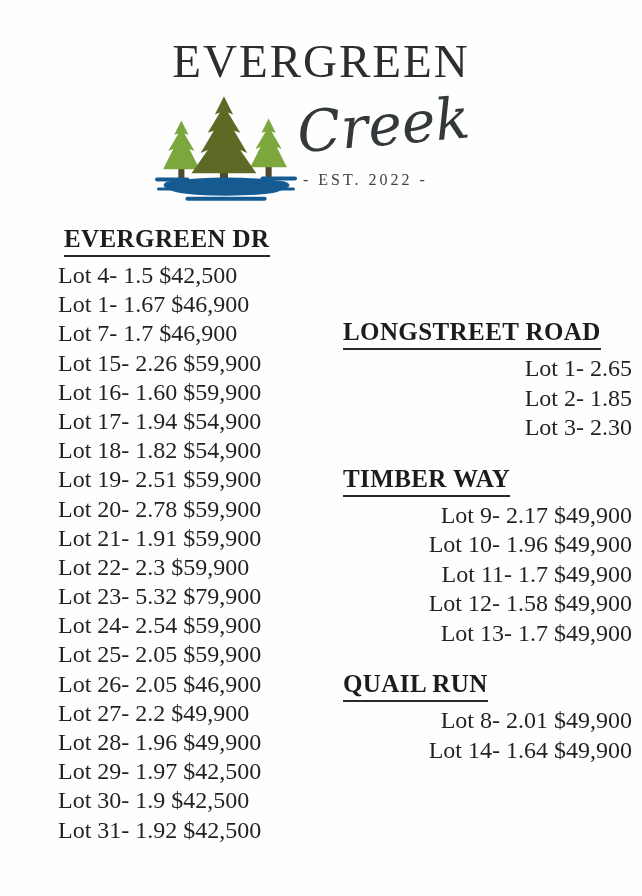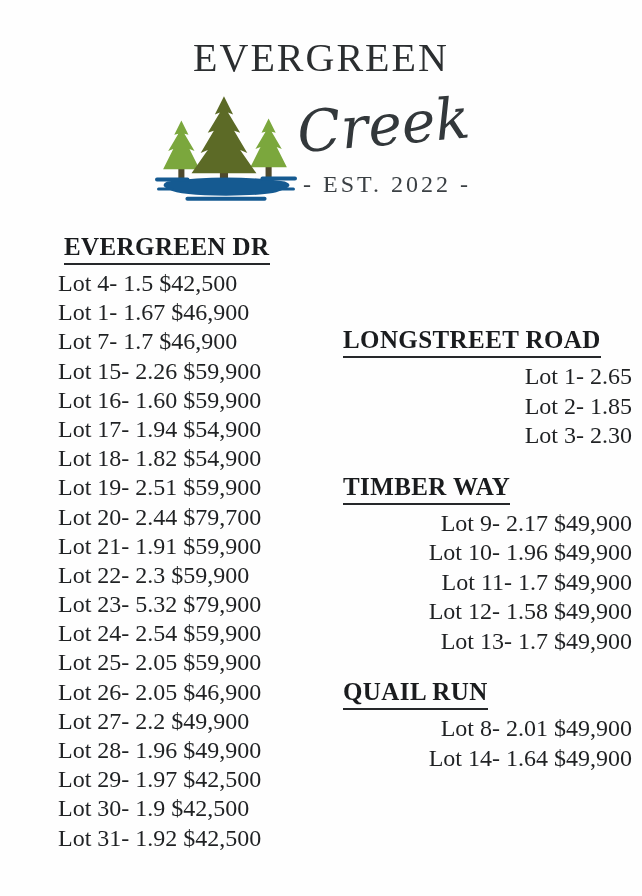--- a/index.html
+++ b/index.html
@@ -11,21 +11,21 @@
     overflow: hidden;
   }
   .page { position: absolute; inset: 0; background: #fefefe; }
 
   
   .logo-title {
     position: absolute;
     top: 36px; left: 0; width: 642px;
     text-align: center;
     font-family: "Liberation Serif", serif;
-    font-size: 40px;
+    font-size: 47px;
     line-height: 1.1;
     letter-spacing: 2px;
     color: #2b2e30;
     white-space: nowrap;
   }
   .trees-svg {
     position: absolute;
     left: 155px; top: 96px;
     width: 142px; height: 106px;
   }
@@ -38,28 +38,28 @@
     font-size: 57px;
     line-height: 1.1;
     color: #33383b;
     transform: rotate(-5deg);
     white-space: nowrap;
   }
   .logo-est {
     position: absolute;
     left: 303px; top: 171px;
     font-family: "Liberation Serif", serif;
-    font-size: 24px;
+    font-size: 16px;
     letter-spacing: 3px;
     color: #3b4044;
     white-space: nowrap;
   }
 
   
-  .column { position: absolute; width: 295px; margin-top: 8px; }
+  .column { position: absolute; width: 295px; }
   .column-left  { left: 58px;  top: 225px; }
   .column-right { left: 337px; top: 318px; }
 
   .street-section { margin: 0 0 0 0; }
   .column-right .street-section + .street-section { margin-top: 22px; }
 
   .street-heading {
     display: inline-block;
     margin: 0 0 0 6px;
     font-family: "Liberation Serif", serif;
@@ -121,21 +121,21 @@
   <div class="column column-left">
       <div class="street-section"><h2 class="street-heading">EVERGREEN DR</h2><ul class="lot-list">
           <li class="lot-item">Lot 4- 1.5 $42,500</li>
           <li class="lot-item">Lot 1- 1.67 $46,900</li>
           <li class="lot-item">Lot 7- 1.7 $46,900</li>
           <li class="lot-item">Lot 15- 2.26 $59,900</li>
           <li class="lot-item">Lot 16- 1.60 $59,900</li>
           <li class="lot-item">Lot 17- 1.94 $54,900</li>
           <li class="lot-item">Lot 18- 1.82 $54,900</li>
           <li class="lot-item">Lot 19- 2.51 $59,900</li>
-          <li class="lot-item">Lot 20- 2.44 $79,700</li>
+          <li class="lot-item">Lot 20- 2.78 $59,900</li>
           <li class="lot-item">Lot 21- 1.91 $59,900</li>
           <li class="lot-item">Lot 22- 2.3 $59,900</li>
           <li class="lot-item">Lot 23- 5.32 $79,900</li>
           <li class="lot-item">Lot 24- 2.54 $59,900</li>
           <li class="lot-item">Lot 25- 2.05 $59,900</li>
           <li class="lot-item">Lot 26- 2.05 $46,900</li>
           <li class="lot-item">Lot 27- 2.2 $49,900</li>
           <li class="lot-item">Lot 28- 1.96 $49,900</li>
           <li class="lot-item">Lot 29- 1.97 $42,500</li>
           <li class="lot-item">Lot 30- 1.9 $42,500</li>

